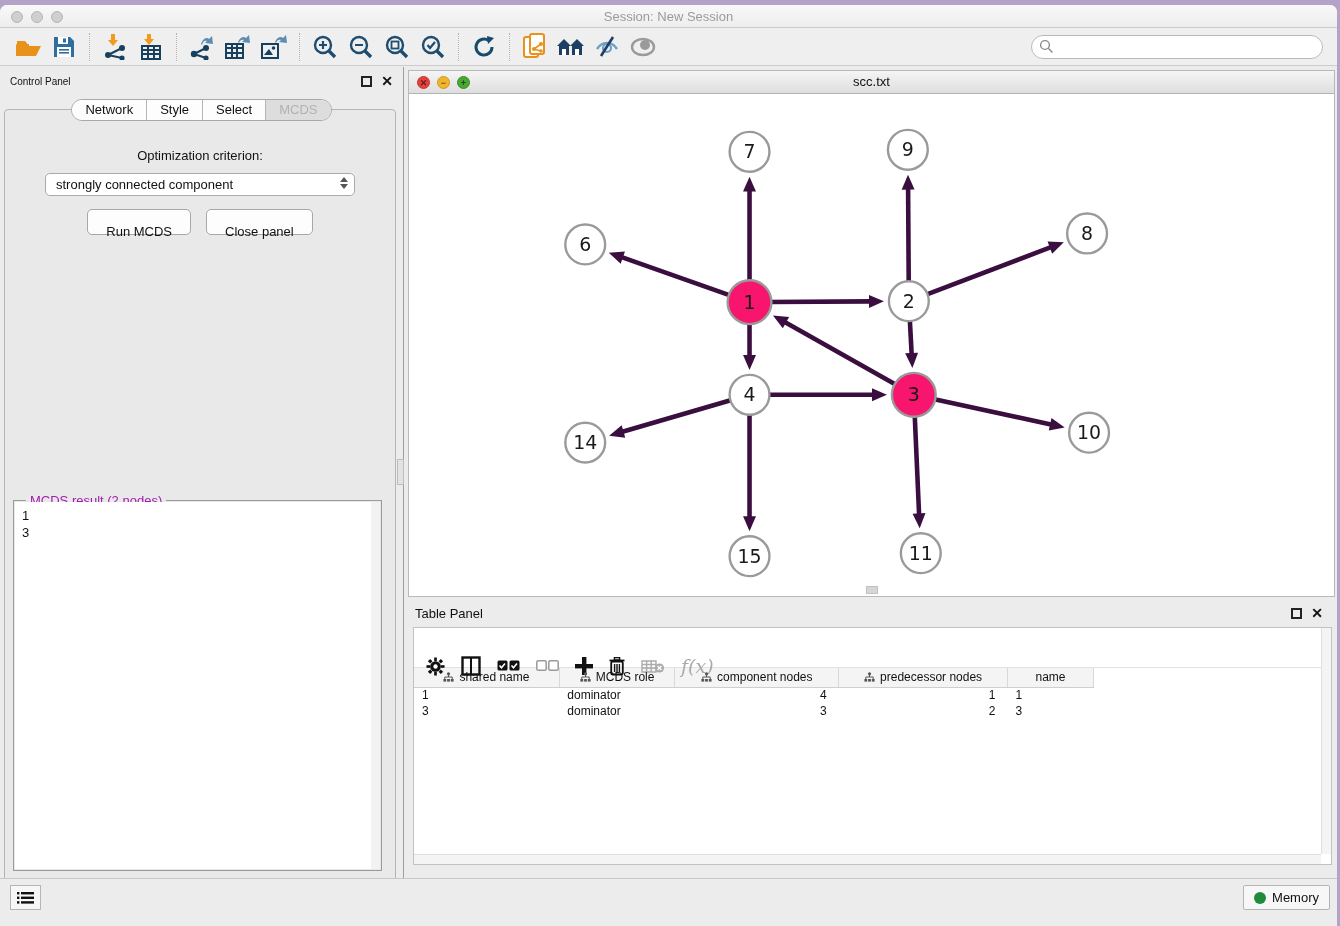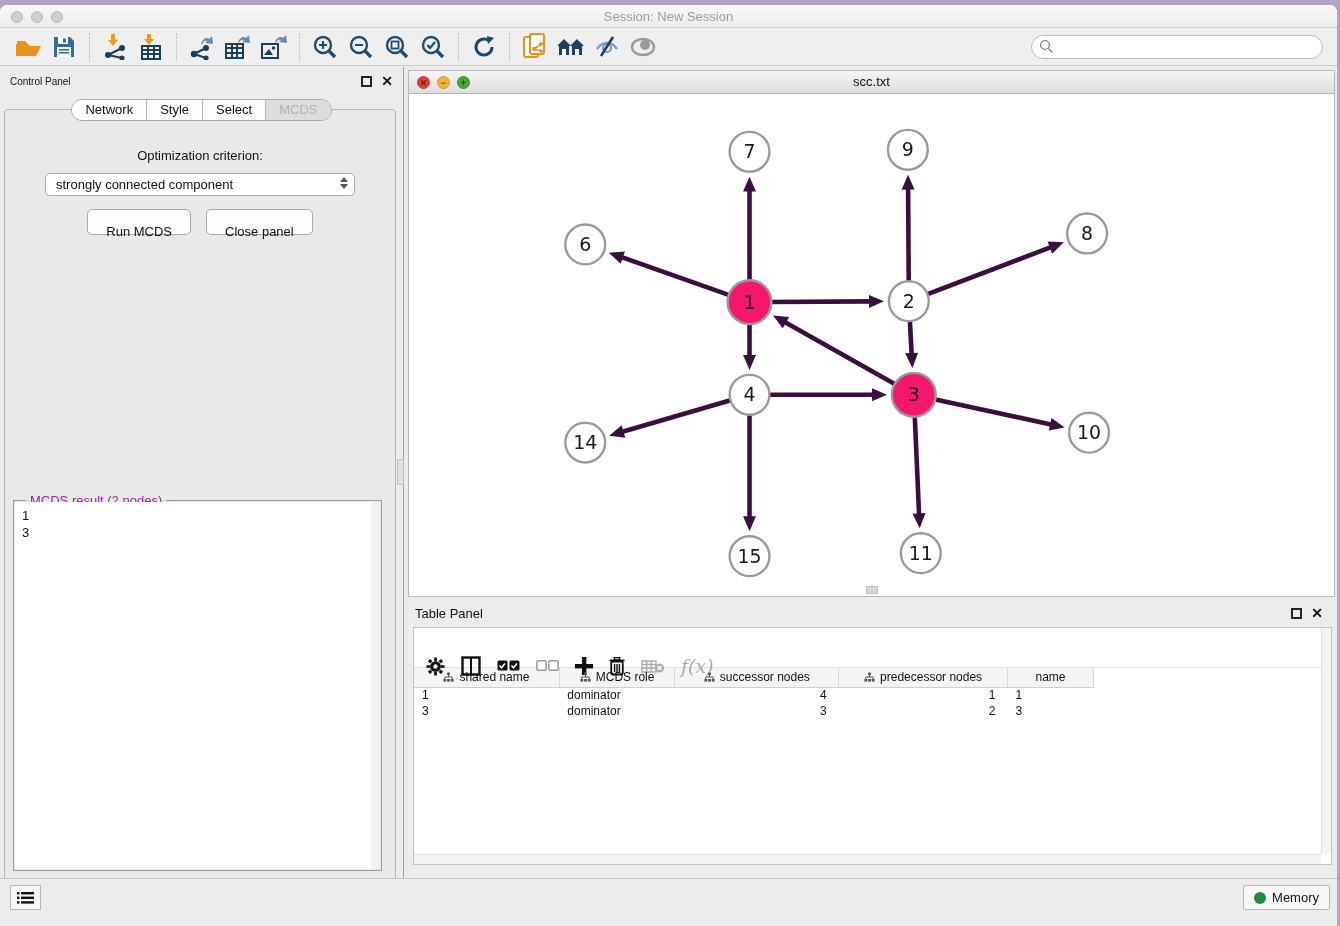--- a/index.html
+++ b/index.html
@@ -480,21 +480,21 @@
                   </th>
                 <th>
                     <span class="hwrap">
                   <svg width="11" height="10" viewBox="0 0 11 10">
                         <circle cx="5.5" cy="1.8" r="1.6" fill="#555"></circle>
                         <path d="M5.5 3 v2 M1.8 5 h7.4 M1.8 5 v2 M9.2 5 v2" stroke="#555" stroke-width="1"></path>
                         <rect x="0.4" y="7" width="2.8" height="2.6" fill="#555"></rect>
                         <rect x="4.1" y="7" width="2.8" height="2.6" fill="#555"></rect>
                         <rect x="7.8" y="7" width="2.8" height="2.6" fill="#555"></rect>
                       </svg>
-                  <span>successor nodes</span>
+                  <span>component nodes</span>
                     </span>
                   </th>
                 <th>
                     <span class="hwrap">
                   <svg width="11" height="10" viewBox="0 0 11 10">
                         <circle cx="5.5" cy="1.8" r="1.6" fill="#555"></circle>
                         <path d="M5.5 3 v2 M1.8 5 h7.4 M1.8 5 v2 M9.2 5 v2" stroke="#555" stroke-width="1"></path>
                         <rect x="0.4" y="7" width="2.8" height="2.6" fill="#555"></rect>
                         <rect x="4.1" y="7" width="2.8" height="2.6" fill="#555"></rect>
                         <rect x="7.8" y="7" width="2.8" height="2.6" fill="#555"></rect>

